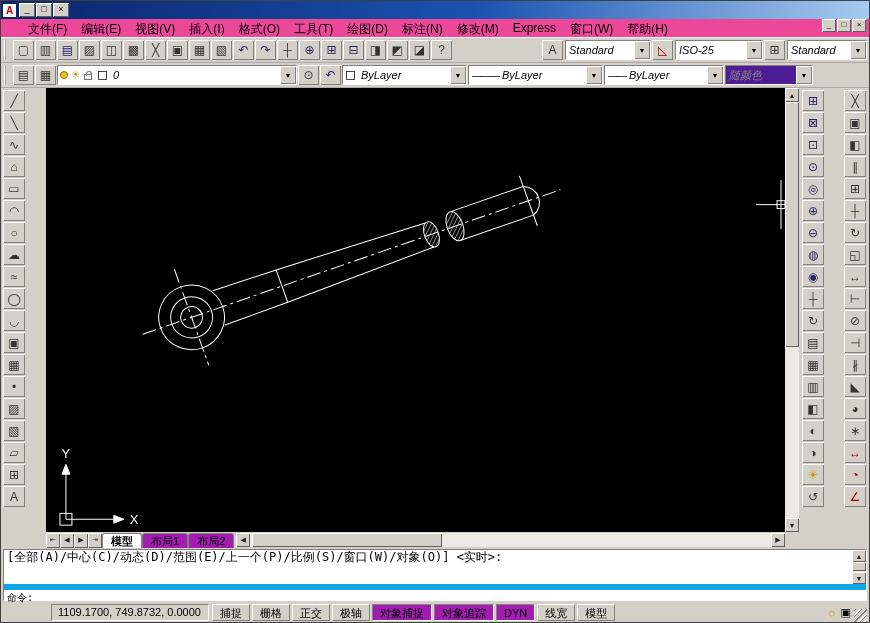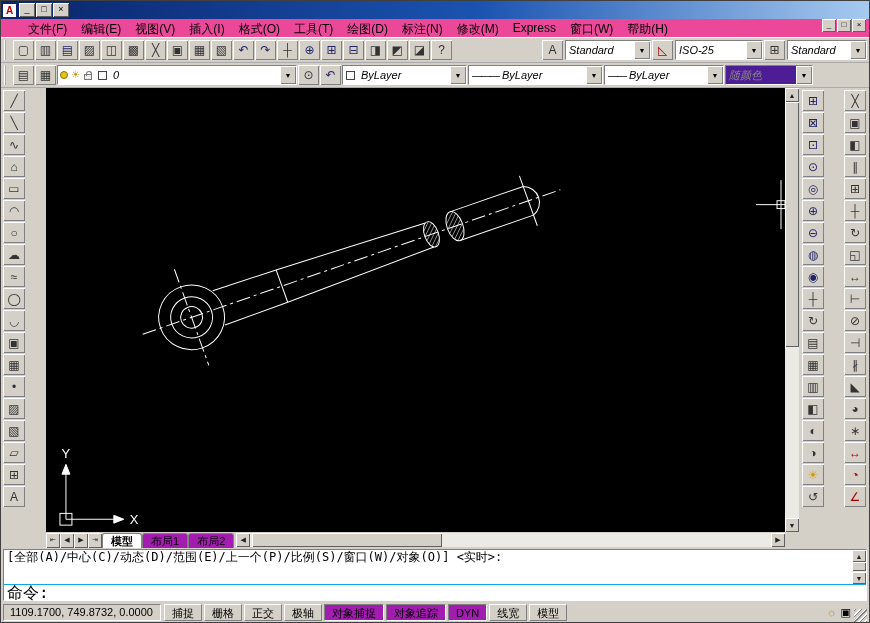--- a/index.html
+++ b/index.html
@@ -73,24 +73,24 @@
   .h-thumb { position:absolute; top:0; bottom:0; left:2px; width:190px; background:#d4d0c8; box-shadow:inset 1px 1px 0 #fff, inset -1px -1px 0 #606060; }
   .corner { flex:none; width:14px; height:14px; background:#d4d0c8; }
 
   
   .command-window { flex:none; height:52px; margin:1px 2px; border:1px solid; border-color:#808080 #fff #fff #808080; background:#fff; display:flex; flex-direction:column; }
   .cmd-history { flex:1; display:flex; min-height:0; }
   .cmd-lines { flex:1; font-family:"DejaVu Sans Mono","Liberation Mono",monospace; font-size:12px; line-height:15px; color:#000; padding-left:3px; white-space:nowrap; overflow:hidden; }
   .cmd-vscroll { flex:none; width:14px; display:flex; flex-direction:column; background:#eceae4; }
   .cmd-vscroll .sb-btn { height:12px; }
   .cmd-thumb { flex:none; height:9px; background:#d4d0c8; box-shadow:inset 1px 1px 0 #fff, inset -1px -1px 0 #606060; }
-  .cmd-input { flex:none; height:16px; border-top:1px solid #0ea5e9; font-family:"DejaVu Sans Mono","Liberation Mono",monospace; font-size:16px; line-height:15px; padding-left:3px; color:#000; }
+  .cmd-input { flex:none; height:16px; border-top:6px solid #0ea5e9; font-family:"DejaVu Sans Mono","Liberation Mono",monospace; font-size:10px; line-height:15px; padding-left:3px; color:#000; }
 
   
-  .statusbar { flex:none; height:20px; display:flex; align-items:center; padding:0 2px; gap:3px; background:#d4d0c8; }
+  .statusbar { flex:none; height:20px; display:flex; align-items:center; padding:0 2px; gap:3px; background:#d4d0c8;margin-left:48px; }
   .coords { flex:none; width:158px; height:17px; border:1px solid; border-color:#808080 #fff #fff #808080; font-size:11px; line-height:15px; padding:0 6px; color:#000; white-space:nowrap; }
   .status-btns { display:flex; gap:2px; }
   .sbtn { height:17px; padding:1px 7px; font-size:11px; line-height:14px; background:#d4d0c8; border:1px solid; border-color:#fff #808080 #808080 #fff; color:#000; white-space:nowrap; }
   .sbtn.on { border-color:#808080 #fff #fff #808080; background:#a21caf; }
   .spacer { flex:1; }
   .tray { display:flex; align-items:center; gap:4px; }
   .tray-icon { font-size:11px; line-height:1; }
   .resize-grip { flex:none; width:13px; height:13px; background:repeating-linear-gradient(135deg,#fff 0 1px,#808080 1px 2px,transparent 2px 4px); align-self:flex-end; }
 </style>
 </head>

